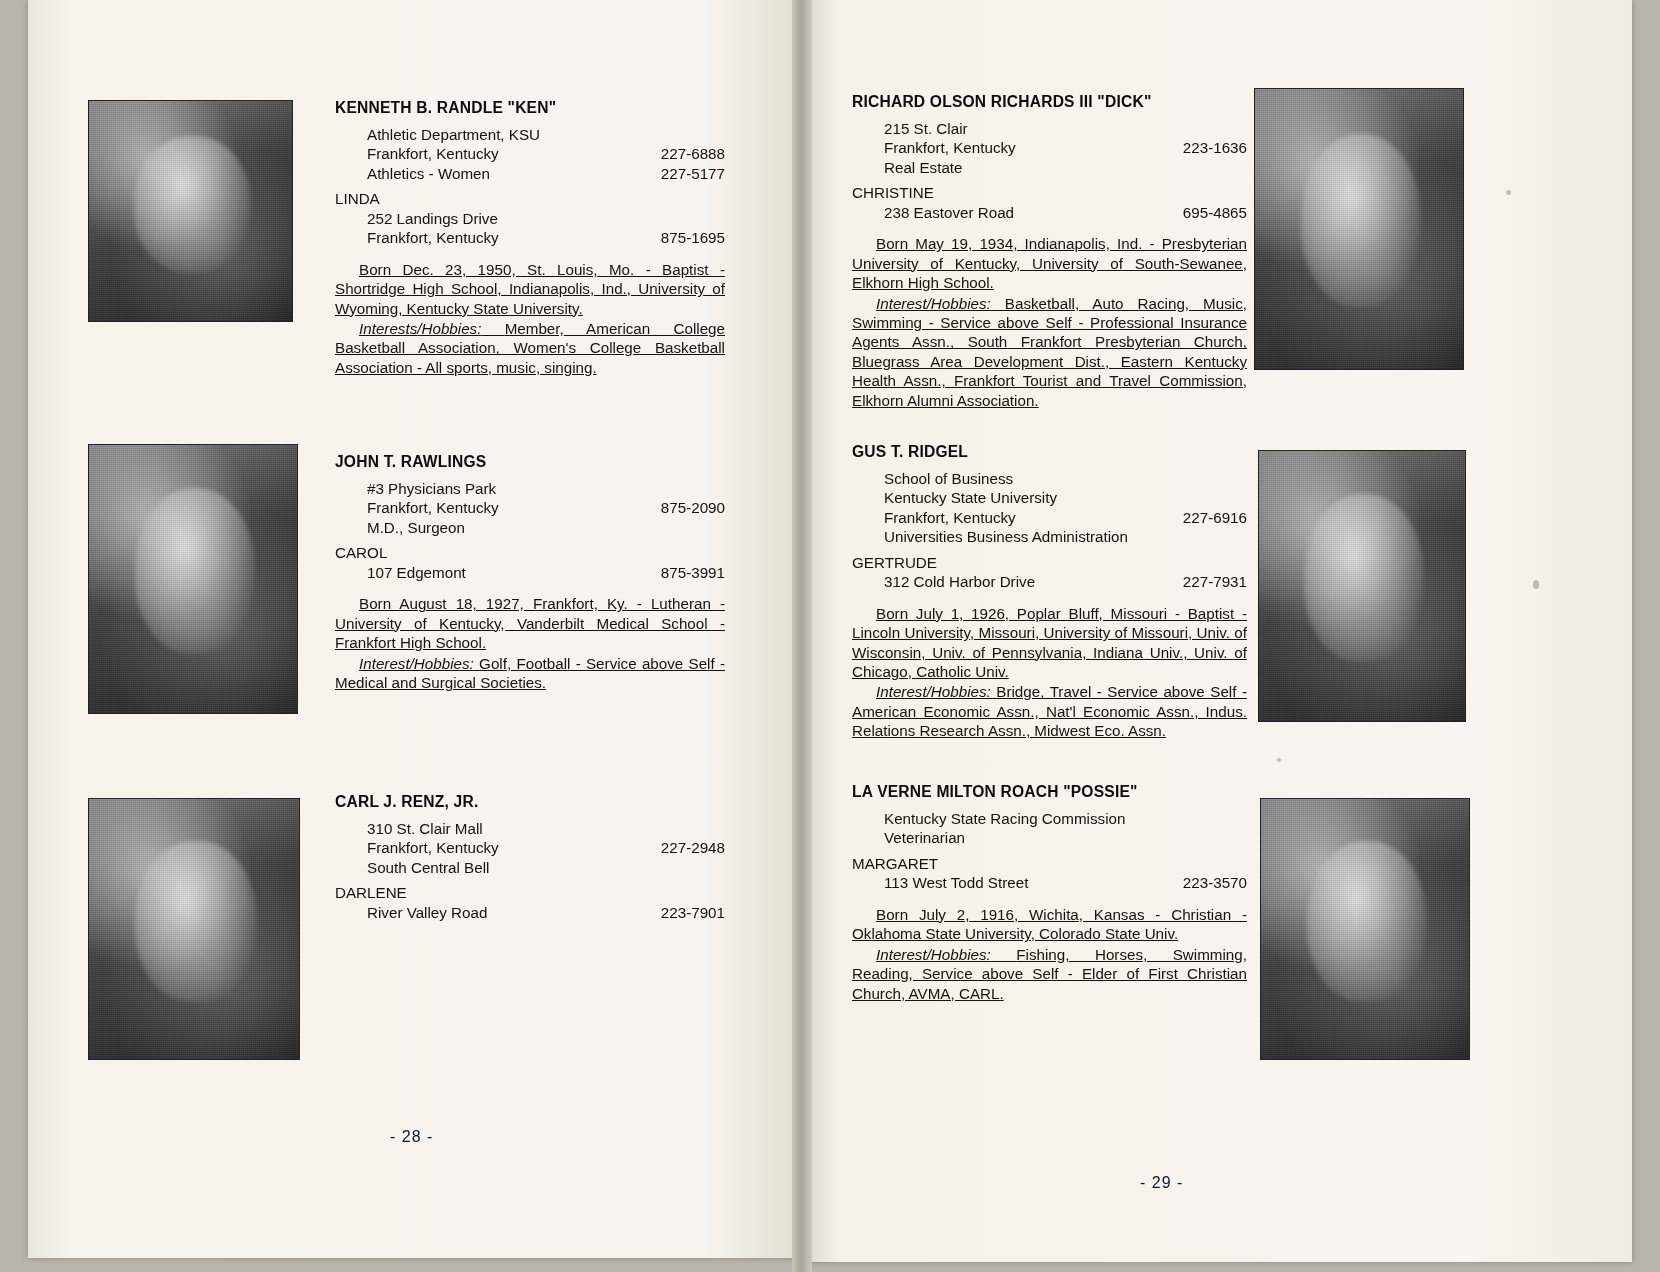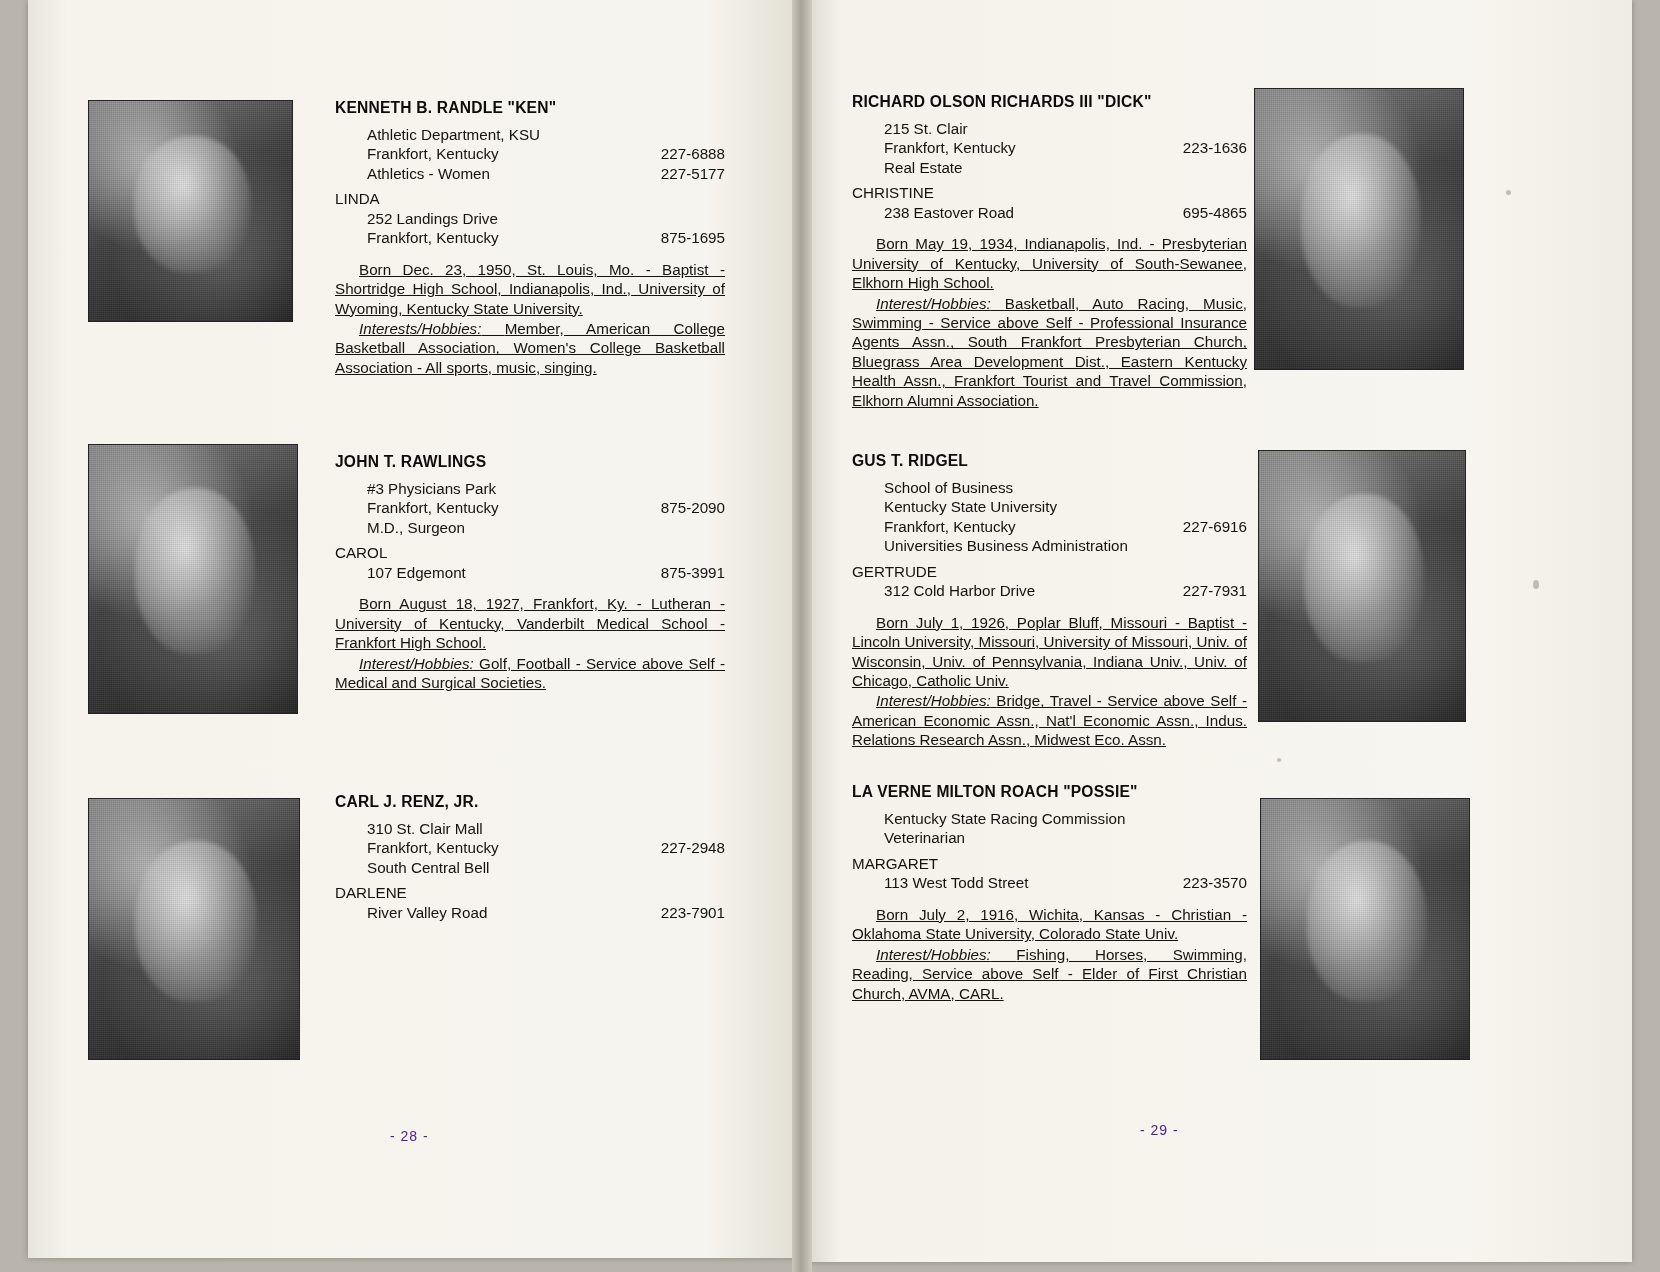--- a/index.html
+++ b/index.html
@@ -110,22 +110,22 @@
   .bio {
     margin-top: 12px;
     text-align: justify;
     text-justify: inter-word;
   }
   .bio p { margin: 0 0 0 0; text-indent: 24px; text-decoration: underline; }
   .bio p + p { margin-top: 1px; }
   .it { font-style: italic; }
   .pagenum {
     position: absolute;
-    font-size: 14px;
-    color: #4c1d95;
+    font-size: 16px;
+    color: #0f172a;
     letter-spacing: 1px;
   }
   .speck {
     position: absolute;
     background: #8d887c;
     border-radius: 50%;
     opacity: 0.5;
   }
 </style>
 </head>
@@ -281,21 +281,21 @@
           <p>Born May 19, 1934, Indianapolis, Ind. - Presbyterian University of Kentucky, University of South-Sewanee, Elkhorn High School.</p>
           <p><span class="it">Interest/Hobbies:</span> <span>Basketball, Auto Racing, Music, Swimming - Service above Self - Professional Insurance Agents Assn., South Frankfort Presbyterian Church, Bluegrass Area Development Dist., Eastern Kentucky Health Assn., Frankfort Tourist and Travel Commission, Elkhorn Alumni Association.</span></p>
         </div>
       </div>
     </div>
 
     <div class="entry" style="left:0; top:0; width:780px;">
       <div class="photo" style="left:418px; top:450px; width:208px; height:272px;">
           <div class="face"></div>
         </div>
-      <div class="txt" style="position:absolute; left:12px; top:442px; width:395px;margin-top:9px;">
+      <div class="txt" style="position:absolute; left:12px; top:442px; width:395px;">
         <div class="name">GUS T. RIDGEL</div>
         <div class="addr-block indent">
           <div class="row">
               <span class="l">School of Business</span>
               <span class="ph"></span>
             </div>
           <div class="row">
               <span class="l">Kentucky State University</span>
               <span class="ph"></span>
             </div>
@@ -345,16 +345,16 @@
               <span class="ph">223-3570</span>
             </div>
         </div>
         <div class="bio">
           <p>Born July 2, 1916, Wichita, Kansas - Christian - Oklahoma State University, Colorado State Univ.</p>
           <p><span class="it">Interest/Hobbies:</span> <span>Fishing, Horses, Swimming, Reading, Service above Self - Elder of First Christian Church, AVMA, CARL.</span></p>
         </div>
       </div>
     </div>
 
-    <div class="pagenum" style="left:300px; top:1122px;">- 29 -</div>
+    <div class="pagenum" style="left:300px; top:1174px;">- 29 -</div>
   </div>
 
 </div>
 
 </body></html>

